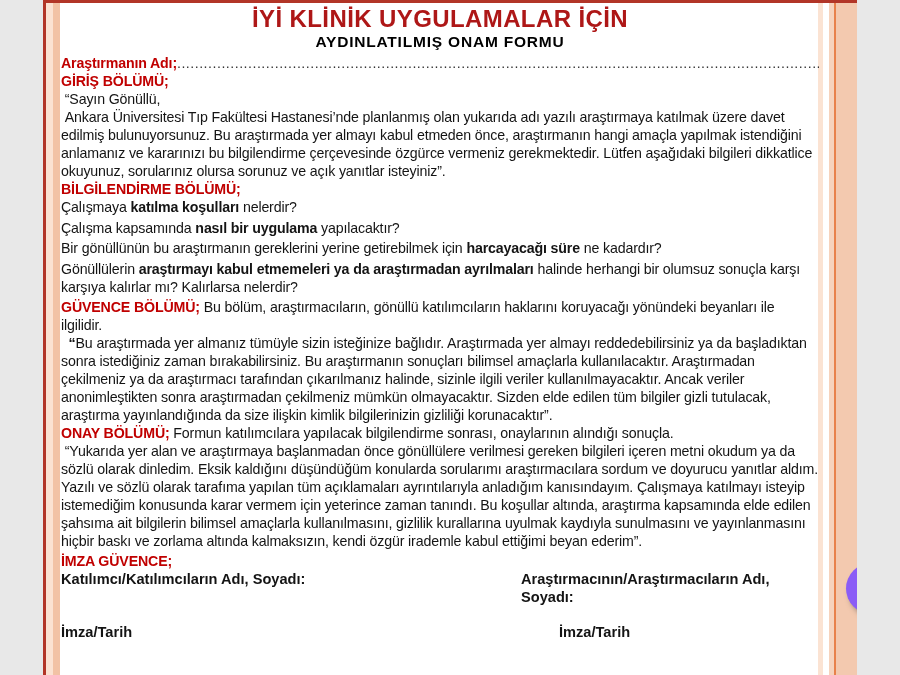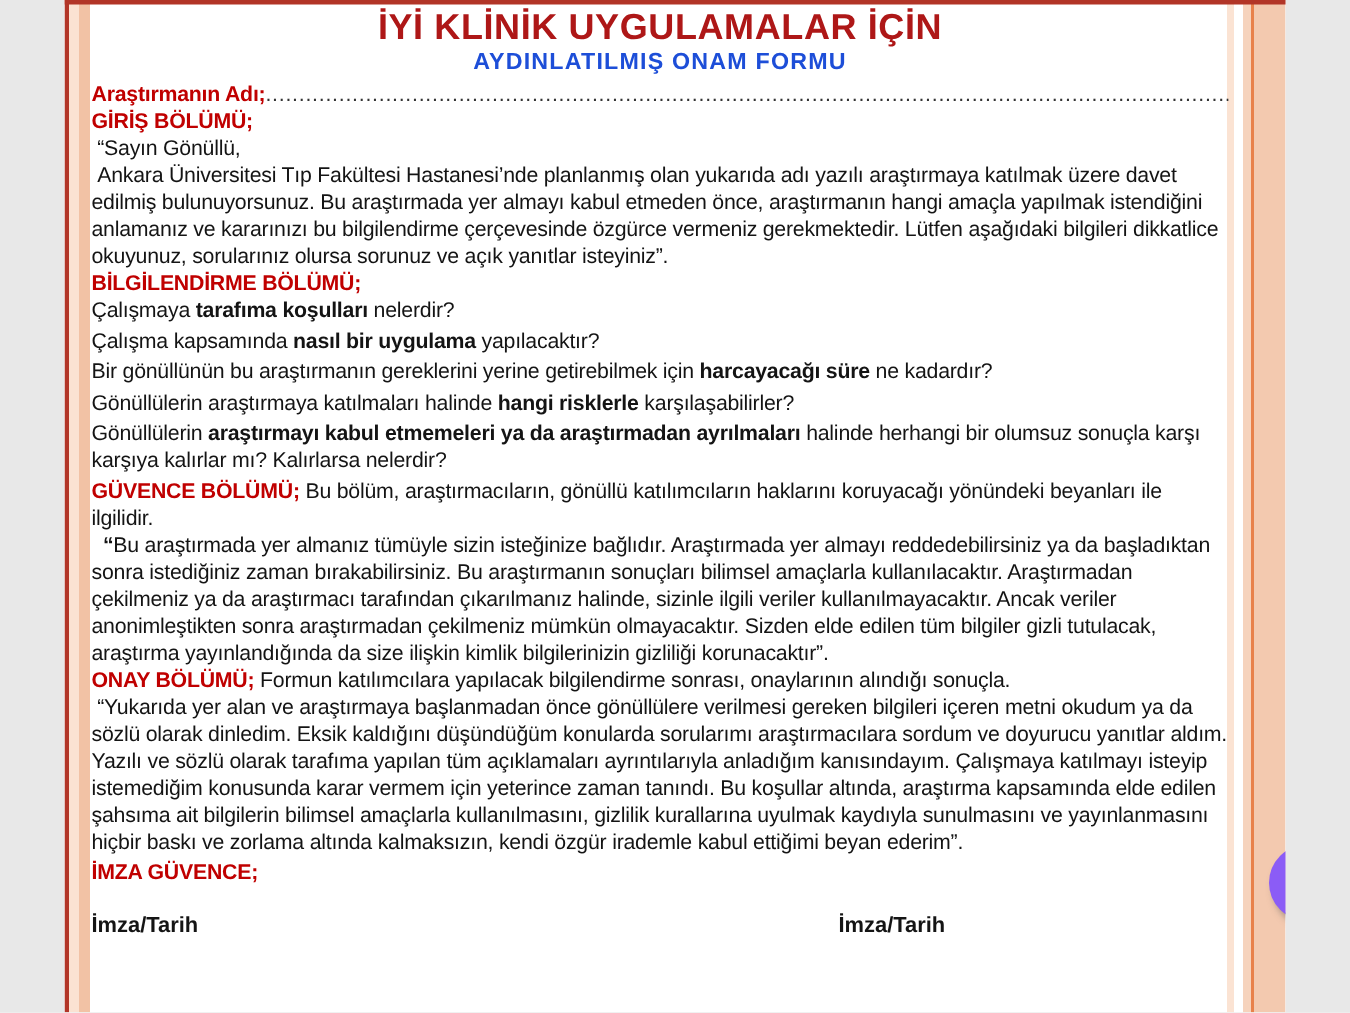--- a/index.html
+++ b/index.html
@@ -29,21 +29,21 @@
       #f3c9af 18px, #f3c9af 39px);
   }
   .content {
     position:absolute; left:18px; right:38px; top:5px;
   }
   .title {
     text-align:center; color:#ae1717; font-weight:bold;
     font-size:24px; line-height:28px; letter-spacing:0.4px;
   }
   .subtitle {
-    text-align:center; color:#1d4ed8; font-weight:bold;
+    text-align:center; color:#000000; font-weight:bold;
     font-size:15.5px; line-height:18px; letter-spacing:0.8px; margin-bottom:3px;
   }
   .line {
     font-size:14.2px; line-height:18px; letter-spacing:-0.15px;
     color:#141414; white-space:pre-wrap;
   }
   .q { margin-bottom:2.5px; }
   .redbold { color:#c00000; font-weight:bold; }
   .bold { font-weight:bold; }
   .plain {}
@@ -78,34 +78,35 @@
     <div class="title">İYİ KLİNİK UYGULAMALAR İÇİN</div>
     <div class="subtitle">AYDINLATILMIŞ ONAM FORMU</div>
 
     <div class="line research-line"><span class="redbold">Araştırmanın Adı;</span><span class="dots">........................................................................................................................................................................................................</span></div>
 
     <div>
         <div class="line"><span class="redbold">GİRİŞ BÖLÜMÜ;</span></div>
         <div class="line"><span class="plain"> “Sayın Gönüllü,</span></div>
         <div class="line"><span class="plain"> Ankara Üniversitesi Tıp Fakültesi Hastanesi’nde planlanmış olan yukarıda adı yazılı araştırmaya katılmak üzere davet edilmiş bulunuyorsunuz. Bu araştırmada yer almayı kabul etmeden önce, araştırmanın hangi amaçla yapılmak istendiğini anlamanız ve kararınızı bu bilgilendirme çerçevesinde özgürce vermeniz gerekmektedir. Lütfen aşağıdaki bilgileri dikkatlice okuyunuz, sorularınız olursa sorunuz ve açık yanıtlar isteyiniz”.</span></div>
         <div class="line"><span class="redbold">BİLGİLENDİRME BÖLÜMÜ;</span></div>
-        <div class="line q"><span class="plain">Çalışmaya </span><span class="bold">tarafıma koşulları</span><span class="plain"> nelerdir?</span></div>
+        <div class="line q"><span class="plain">Çalışmaya </span><span class="bold">katılma koşulları</span><span class="plain"> nelerdir?</span></div>
         <div class="line q"><span class="plain">Çalışma kapsamında </span><span class="bold">nasıl bir uygulama</span><span class="plain"> yapılacaktır?</span></div>
         <div class="line q"><span class="plain">Bir gönüllünün bu araştırmanın gereklerini yerine getirebilmek için </span><span class="bold">harcayacağı süre</span><span class="plain"> ne kadardır?</span></div>
-        <div class="line q"><span class="plain">Gönüllülerin araştırmaya katılmaları halinde </span><span class="bold">hangi risklerle</span><span class="plain"> karşılaşabilirler?</span></div>
         <div class="line q"><span class="plain">Gönüllülerin </span><span class="bold">araştırmayı kabul etmemeleri ya da araştırmadan ayrılmaları</span><span class="plain"> halinde herhangi bir olumsuz sonuçla karşı karşıya kalırlar mı? Kalırlarsa nelerdir?</span></div>
         <div class="line"><span class="redbold">GÜVENCE BÖLÜMÜ;</span><span class="plain"> Bu bölüm, araştırmacıların, gönüllü katılımcıların haklarını koruyacağı yönündeki beyanları ile ilgilidir.</span></div>
         <div class="line"><span class="bold">  “</span><span class="plain">Bu araştırmada yer almanız tümüyle sizin isteğinize bağlıdır. Araştırmada yer almayı reddedebilirsiniz ya da başladıktan sonra istediğiniz zaman bırakabilirsiniz. Bu araştırmanın sonuçları bilimsel amaçlarla kullanılacaktır. Araştırmadan çekilmeniz ya da araştırmacı tarafından çıkarılmanız halinde, sizinle ilgili veriler kullanılmayacaktır. Ancak veriler anonimleştikten sonra araştırmadan çekilmeniz mümkün olmayacaktır. Sizden elde edilen tüm bilgiler gizli tutulacak, araştırma yayınlandığında da size ilişkin kimlik bilgilerinizin gizliliği korunacaktır”.</span></div>
         <div class="line"><span class="redbold">ONAY BÖLÜMÜ;</span><span class="plain"> Formun katılımcılara yapılacak bilgilendirme sonrası, onaylarının alındığı sonuçla.</span></div>
         <div class="line"><span class="plain"> “Yukarıda yer alan ve araştırmaya başlanmadan önce gönüllülere verilmesi gereken bilgileri içeren metni okudum ya da sözlü olarak dinledim. Eksik kaldığını düşündüğüm konularda sorularımı araştırmacılara sordum ve doyurucu yanıtlar aldım. Yazılı ve sözlü olarak tarafıma yapılan tüm açıklamaları ayrıntılarıyla anladığım kanısındayım. Çalışmaya katılmayı isteyip istemediğim konusunda karar vermem için yeterince zaman tanındı. Bu koşullar altında, araştırma kapsamında elde edilen şahsıma ait bilgilerin bilimsel amaçlarla kullanılmasını, gizlilik kurallarına uyulmak kaydıyla sunulmasını ve yayınlanmasını hiçbir baskı ve zorlama altında kalmaksızın, kendi özgür irademle kabul ettiğimi beyan ederim”.</span></div>
       </div>
 
     <div class="sig-block">
       <div class="line"><span class="redbold">İMZA GÜVENCE;</span></div>
       <div class="sig-row">
+        <div class="sig-left sig-label">Katılımcı/Katılımcıların Adı, Soyadı:</div>
+        <div class="sig-label">Araştırmacının/Araştırmacıların Adı, Soyadı:</div>
       </div>
       <div class="sig-row sig-row2">
         <div class="sig-left sig-label">İmza/Tarih</div>
         <div class="sig-label sig-indent">İmza/Tarih</div>
       </div>
     </div>
   </div>
 
   <div class="page-circle">
     <span>18</span>

